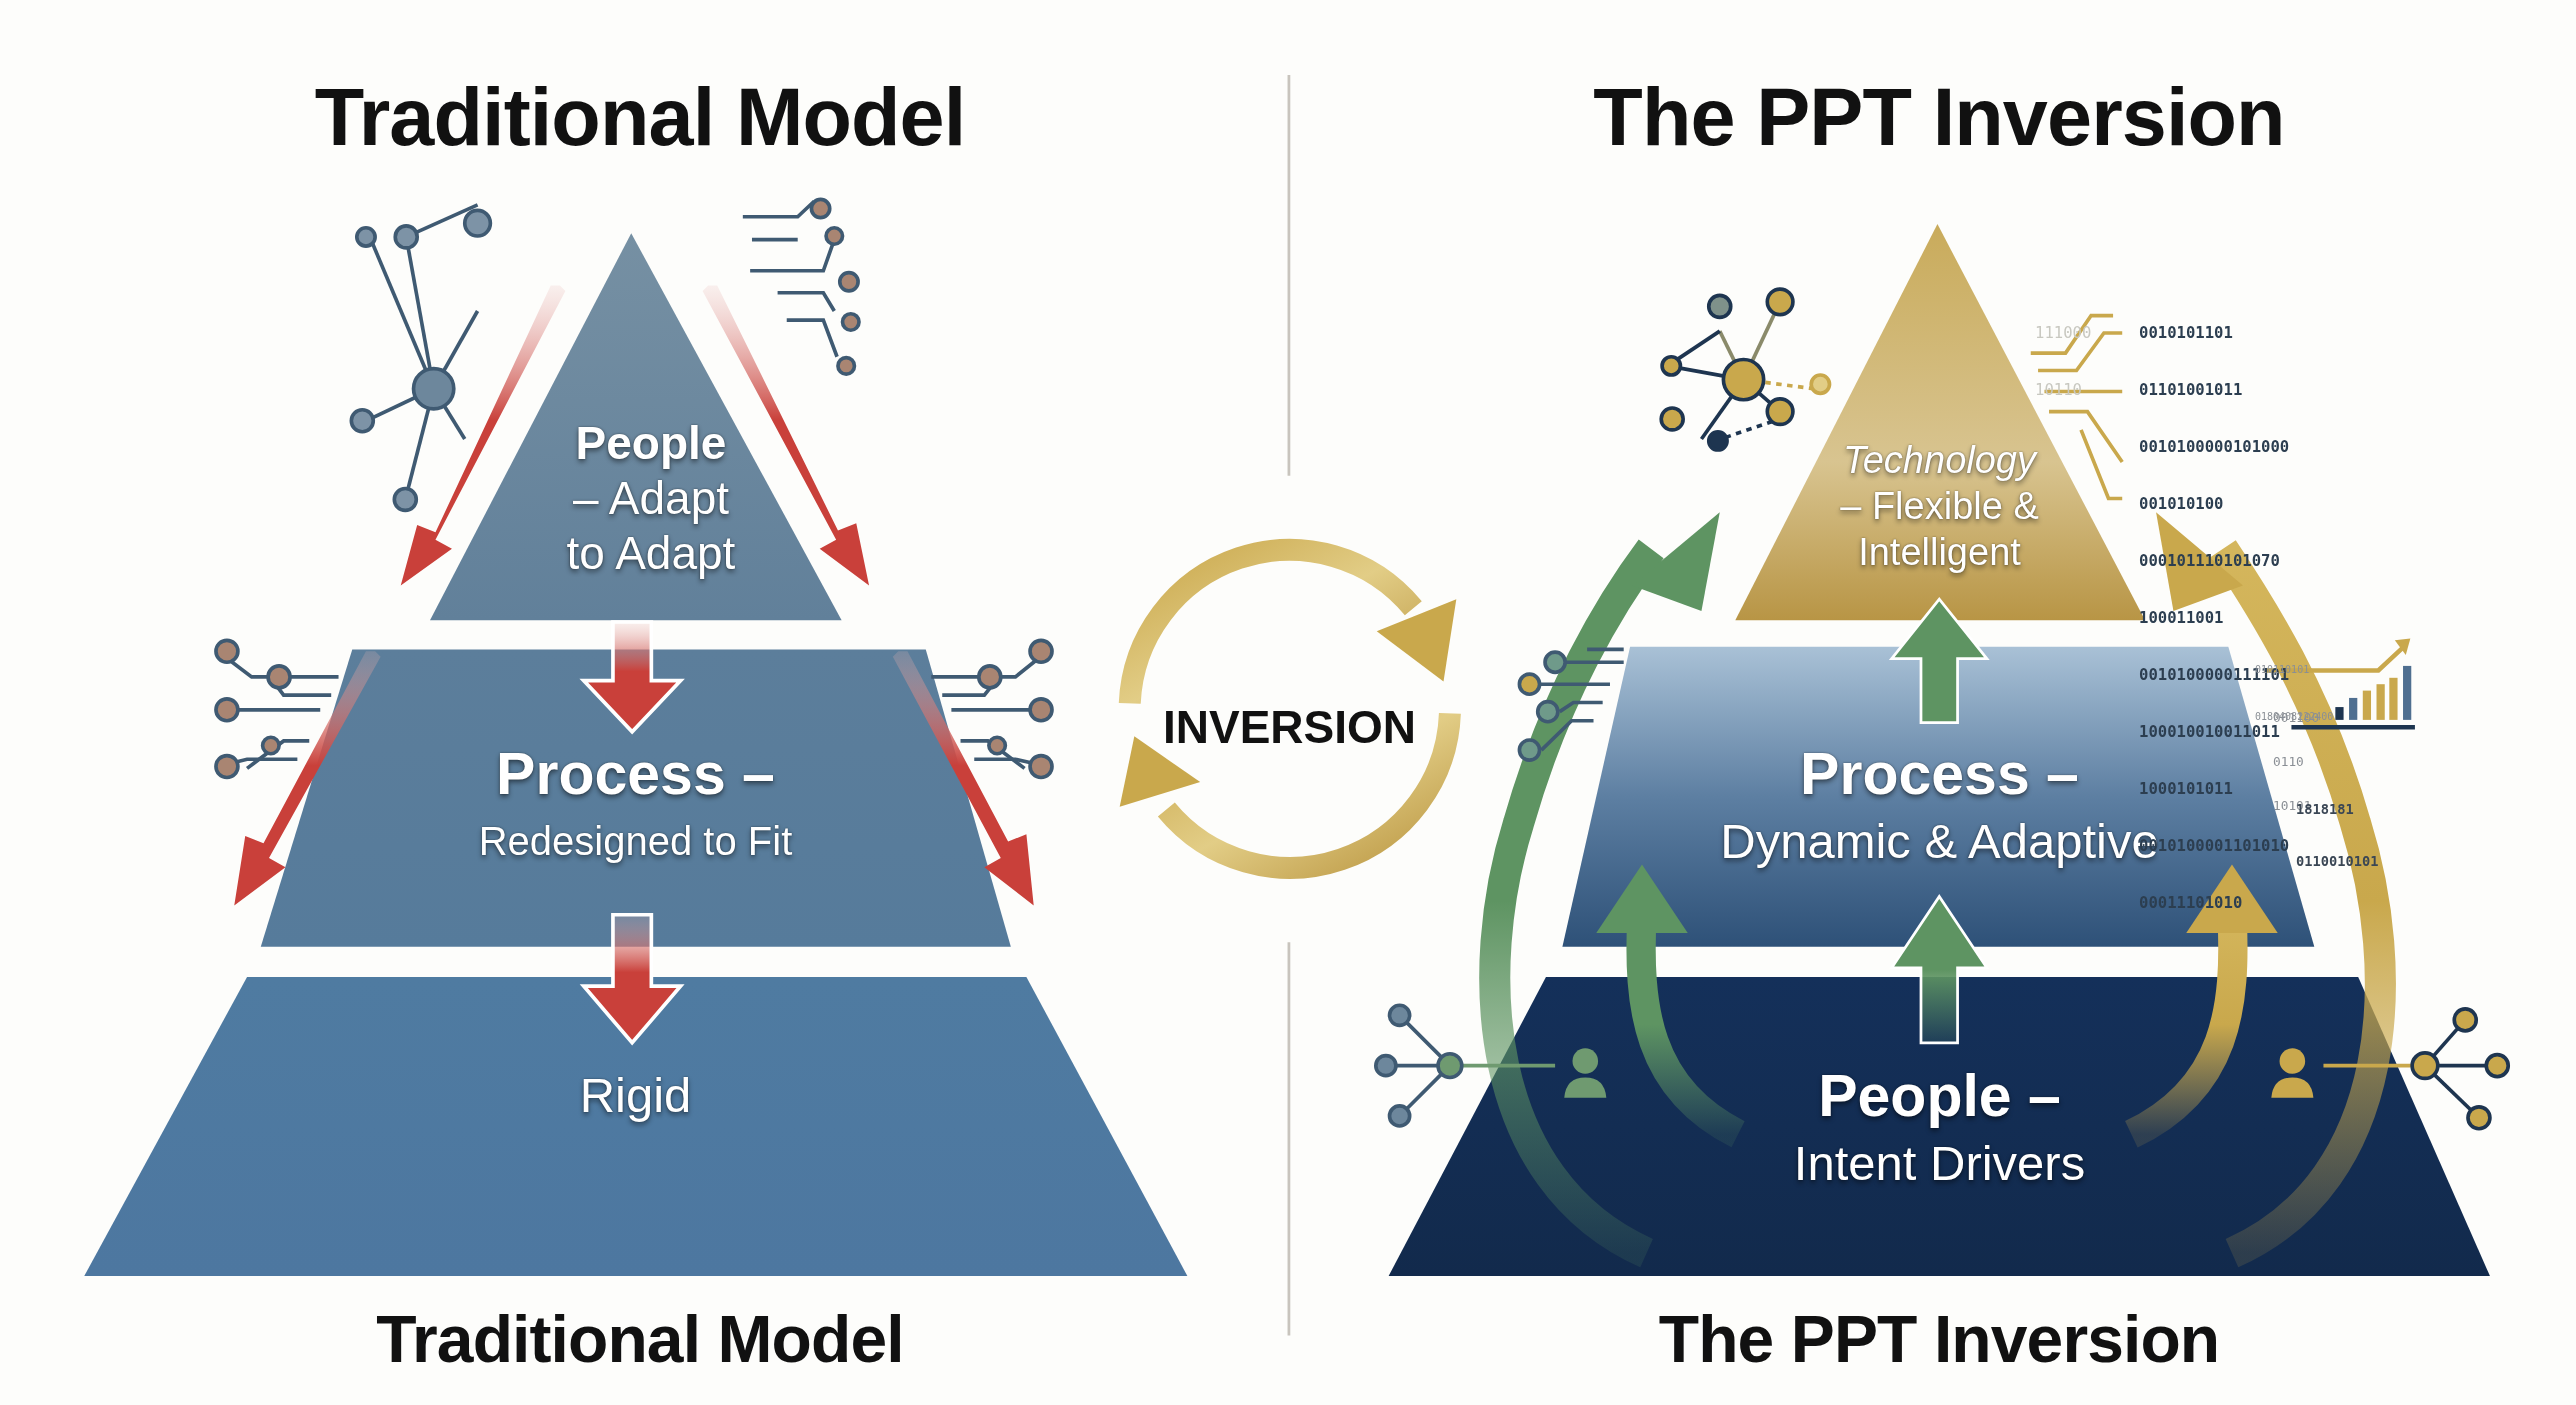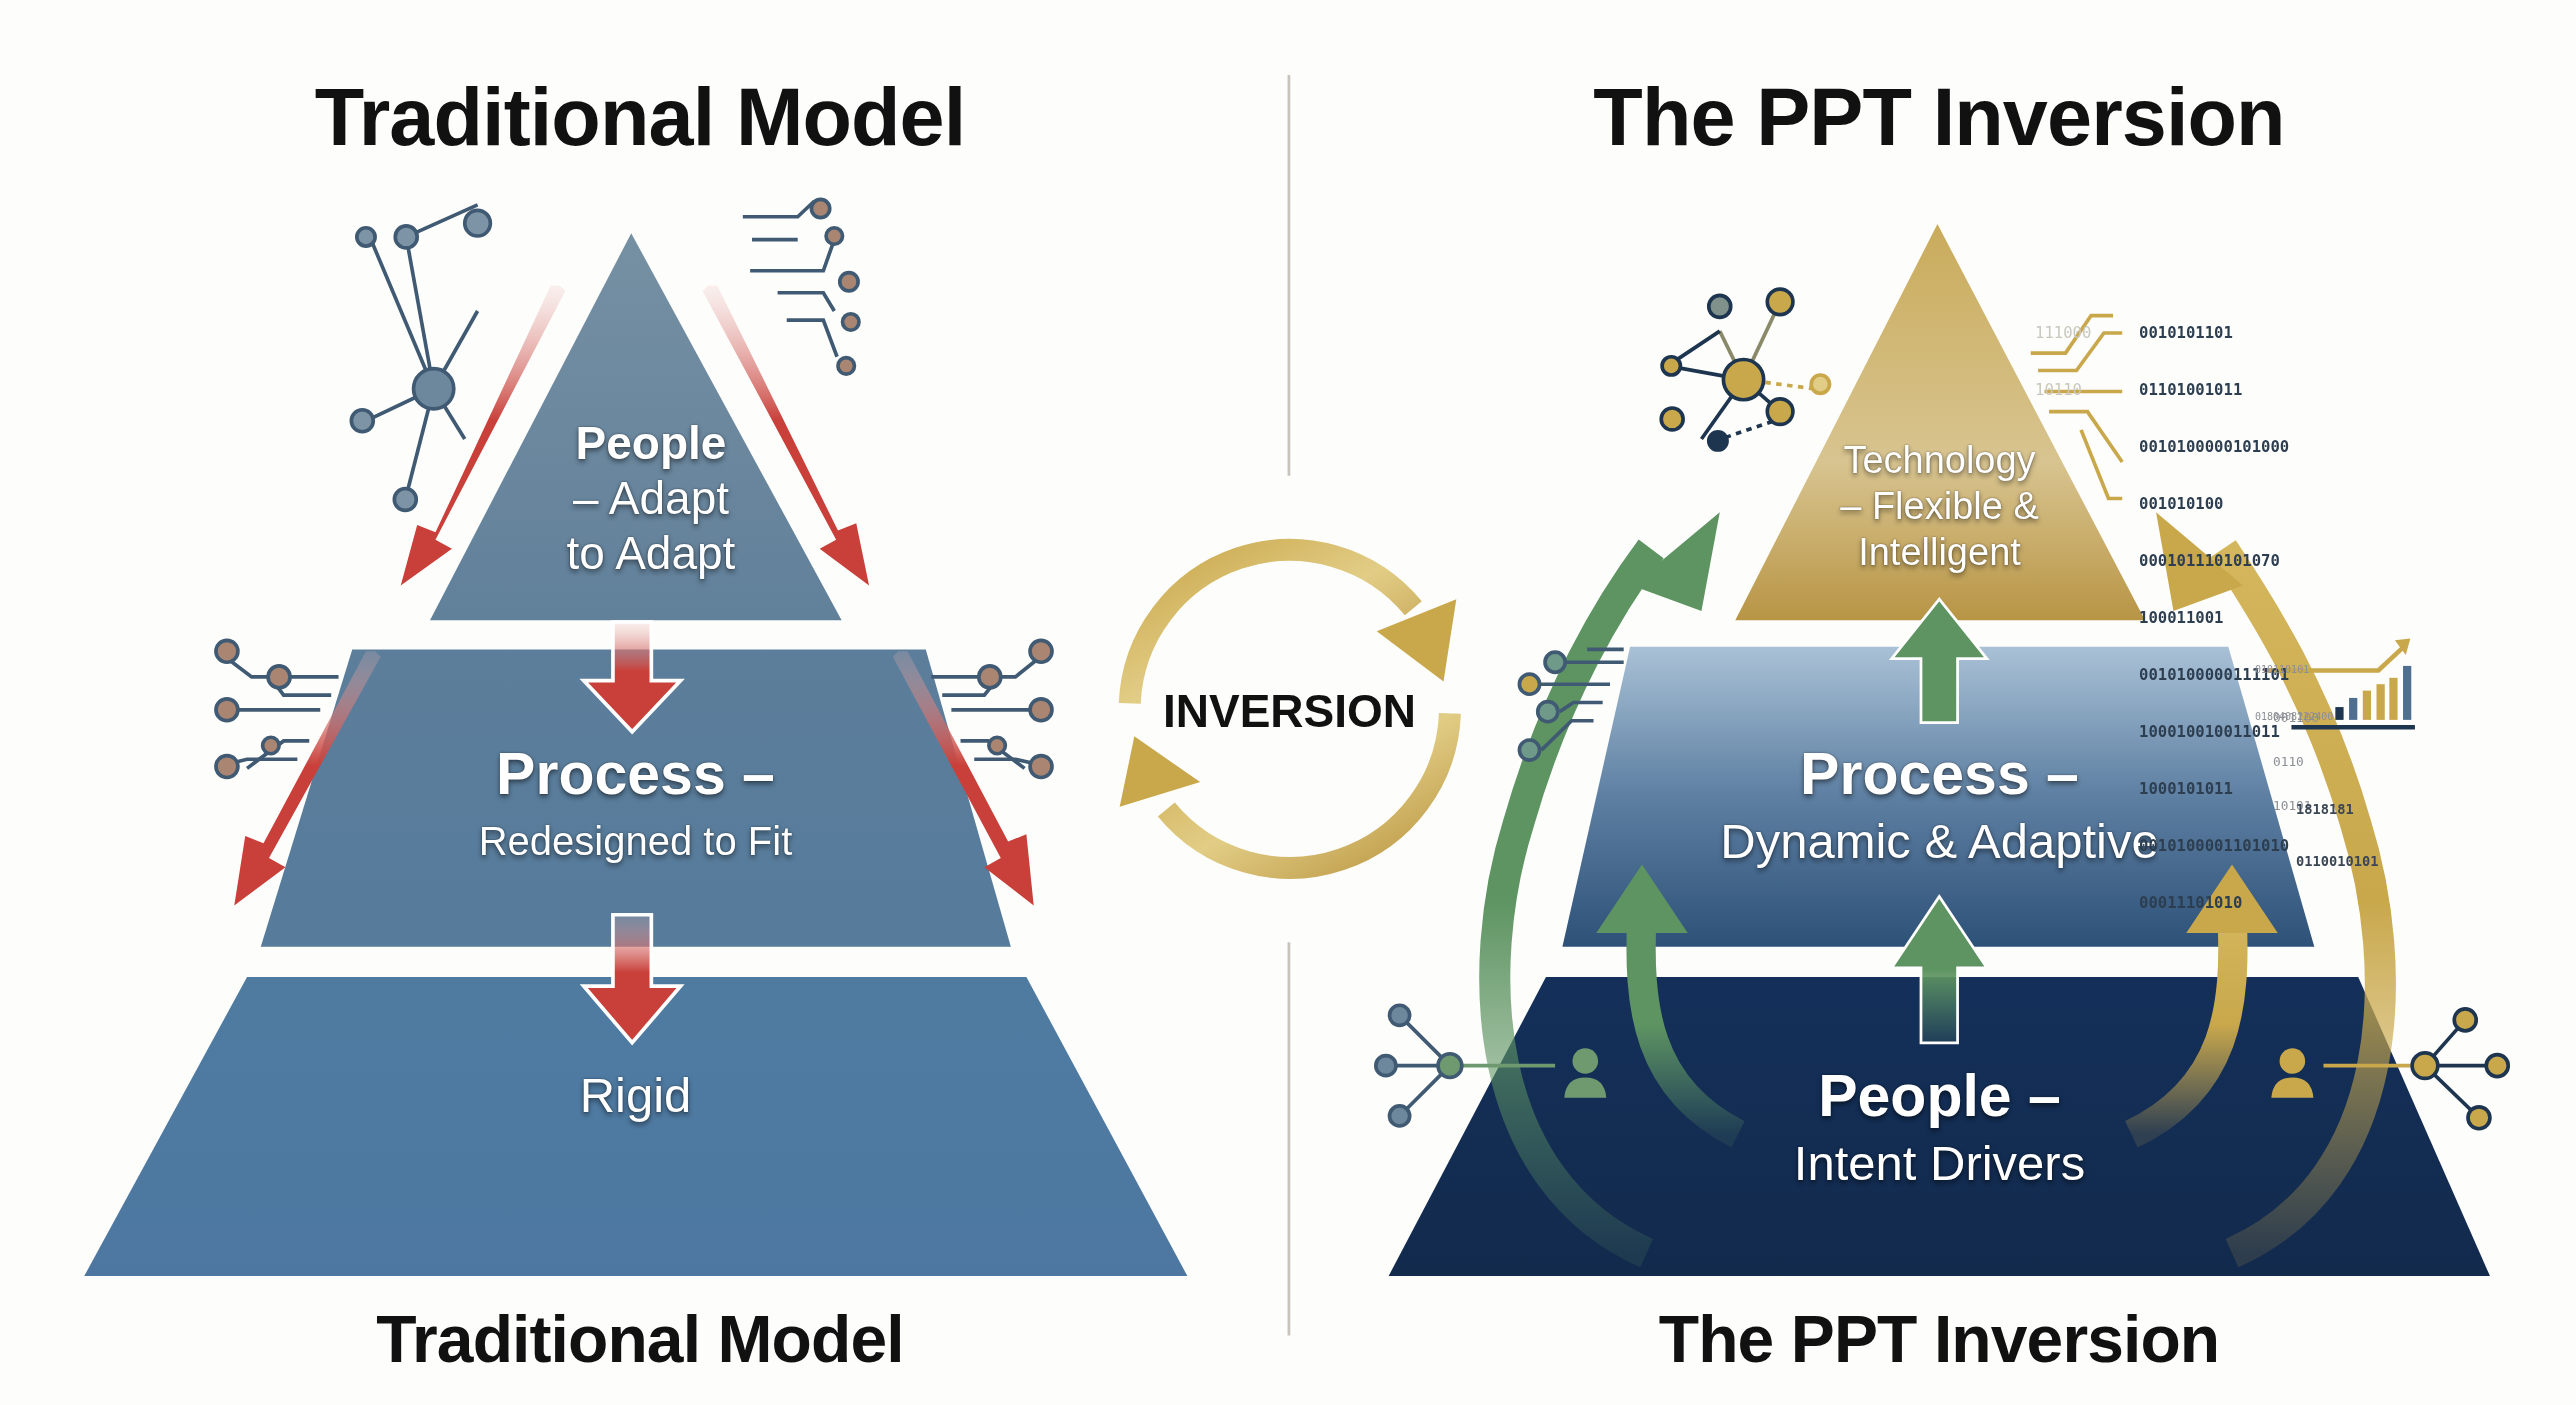--- a/index.html
+++ b/index.html
@@ -3,21 +3,21 @@
 <meta charset="utf-8">
 <style>
   html, body { margin:0; padding:0; background:#fdfdfb; }
   body { width:2576px; height:1405px; position:relative; overflow:hidden; font-family:"Liberation Sans", sans-serif; }
   .title { position:absolute; font-weight:700; color:#111; font-size:81px; letter-spacing:-0.9px; text-align:center; white-space:nowrap; }
   .subtitle { position:absolute; font-weight:700; color:#111; font-size:66px; letter-spacing:-0.9px; text-align:center; white-space:nowrap; }
   #diagram { position:absolute; left:0; top:0; }
   .tier-text { position:absolute; color:#fff; text-align:center; white-space:nowrap; text-shadow: 0 2.7px 5.5px rgba(0,0,0,0.45), 0 0 1.8px rgba(0,0,0,0.5); }
   .tier-text .main { display:block; font-weight:700; }
   .tier-text .sub { display:block; font-weight:400; }
-  .inv-label { position:absolute; font-weight:700; color:#111; font-size:46px; text-align:center; }
+  .inv-label { position:absolute; font-weight:700; color:#111; font-size:46px; text-align:center;margin-top:16px; }
   .bin { position:absolute; font-family:"DejaVu Sans Mono", monospace; font-weight:700; white-space:pre; line-height:19px; font-size:15.6px; color:#2c3e50; }
 </style>
 </head>
 <body>
 
 <svg id="diagram" width="2576" height="1405" viewBox="0 0 2816 1536" xmlns="http://www.w3.org/2000/svg">
   <defs>
     <linearGradient id="gTopL" x1="0" y1="0" x2="0" y2="1">
       <stop offset="0" stop-color="#7690a3"></stop>
         <stop offset="1" stop-color="#61809a"></stop>
@@ -257,21 +257,21 @@
   <span class="main" style="font-size:59px; line-height:70px;">Process –</span>
   <span class="sub" style="font-size:40px; line-height:64px;">Redesigned to Fit</span>
 </div>
 <div class="tier-text" style="left:361px; top:1063px; width:549px;">
   <span class="sub" style="font-size:49px; line-height:64px;">Rigid</span>
 </div>
 
 <div class="inv-label" style="left:1143px; top:684px; width:293px;">INVERSION</div>
 
 <div class="tier-text" style="left:1793px; top:437px; width:293px; font-size:38px; line-height:46px;">
-  <span class="main" style="font-weight:400;">Technology</span>
+  <span class="main" style="font-weight:400;font-style:italic;">Technology</span>
   <span class="sub">– Flexible &amp;</span>
   <span class="sub">Intelligent</span>
 </div>
 <div class="tier-text" style="left:1647px; top:739px; width:585px;">
   <span class="main" style="font-size:59px; line-height:70px;">Process –</span>
   <span class="sub" style="font-size:49px; line-height:64px;">Dynamic &amp; Adaptive</span>
 </div>
 <div class="tier-text" style="left:1665px; top:1061px; width:549px;">
   <span class="main" style="font-size:59px; line-height:71px;">People –</span>
   <span class="sub" style="font-size:49px; line-height:62px;">Intent Drivers</span>

